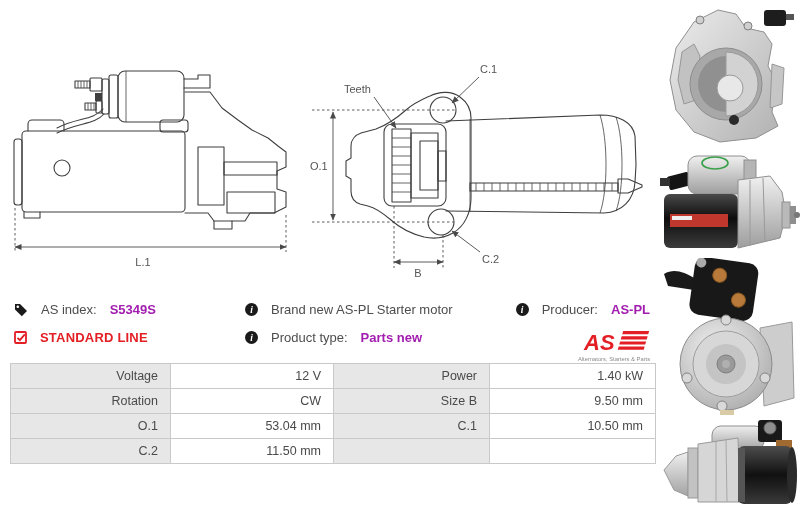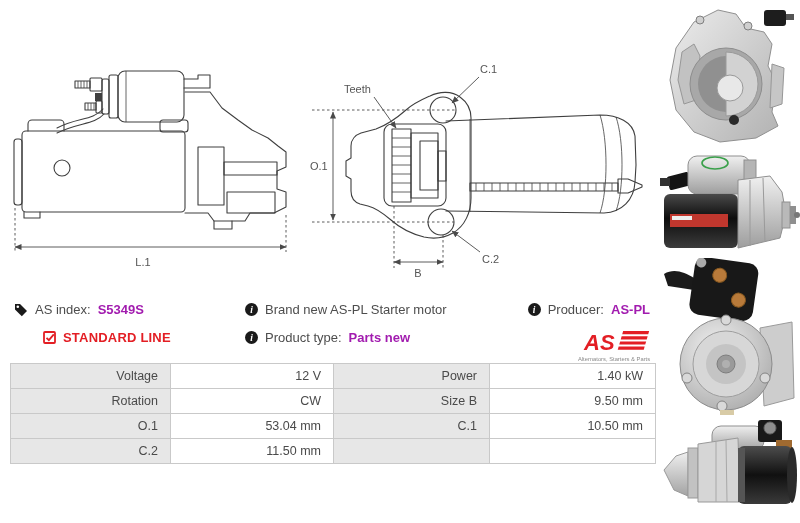--- a/index.html
+++ b/index.html
@@ -1,20 +1,20 @@
 <!DOCTYPE html>
 <html><head>
 <meta charset="utf-8">
 <style>
   html,body{margin:0;padding:0;background:#fff;}
   #screen{position:relative;width:800px;height:523px;background:#fff;
           font-family:"Liberation Sans",sans-serif;overflow:hidden;}
   .abs{position:absolute;}
   
-  .infoline{position:absolute;display:flex;align-items:center;gap:7px;
+  .infoline{position:absolute;display:flex;align-items:center;gap:13px;
             font-size:13px;color:#4d4d4d;white-space:nowrap;}
   .infoline b{color:#a21caf;font-weight:bold;}
   .badge{color:#e31e24;font-weight:bold;letter-spacing:.2px;}
   .iicon{display:inline-flex;width:13px;height:13px;border-radius:50%;
          background:#1a1a1a;color:#fff;font-size:9.5px;font-weight:bold;
          align-items:center;justify-content:center;flex:none;
          font-family:"Liberation Serif",serif;font-style:italic;}
   
   .spec-table{position:absolute;left:10px;top:363px;border-collapse:collapse;
               table-layout:fixed;font-size:12.5px;color:#4a4a4a;}
@@ -244,21 +244,21 @@
 
   <div class="infoline" style="left:14px;top:302px;">
     <svg width="14" height="14" viewBox="0 0 14 14">
       <path d="M1,6 V1 h5 l7,7 -5.2,5.2 L1,6.4 Z" fill="#1a1a1a"></path>
       <circle cx="3.8" cy="3.8" r="1.3" fill="#ffffff"></circle>
     </svg>
     <span>AS index:</span>
     <b>S5349S</b>
   </div>
 
-  <div class="infoline" style="left:14px;top:330px;margin-left:29px;">
+  <div class="infoline" style="left:14px;top:330px;">
     <svg width="13" height="13" viewBox="0 0 13 13">
       <rect x="1" y="1" width="11" height="11" rx="1" fill="none" stroke="#e31e24" stroke-width="1.8"></rect>
       <path d="M3.5,6.8 L5.9,9.2 L10.8,3.4" fill="none" stroke="#e31e24" stroke-width="1.8"></path>
     </svg>
     <span class="badge">STANDARD LINE</span>
   </div>
 
   <div class="infoline" style="left:245px;top:302px;">
     <span class="iicon">i</span>
     <span>Brand new AS-PL Starter motor</span>

